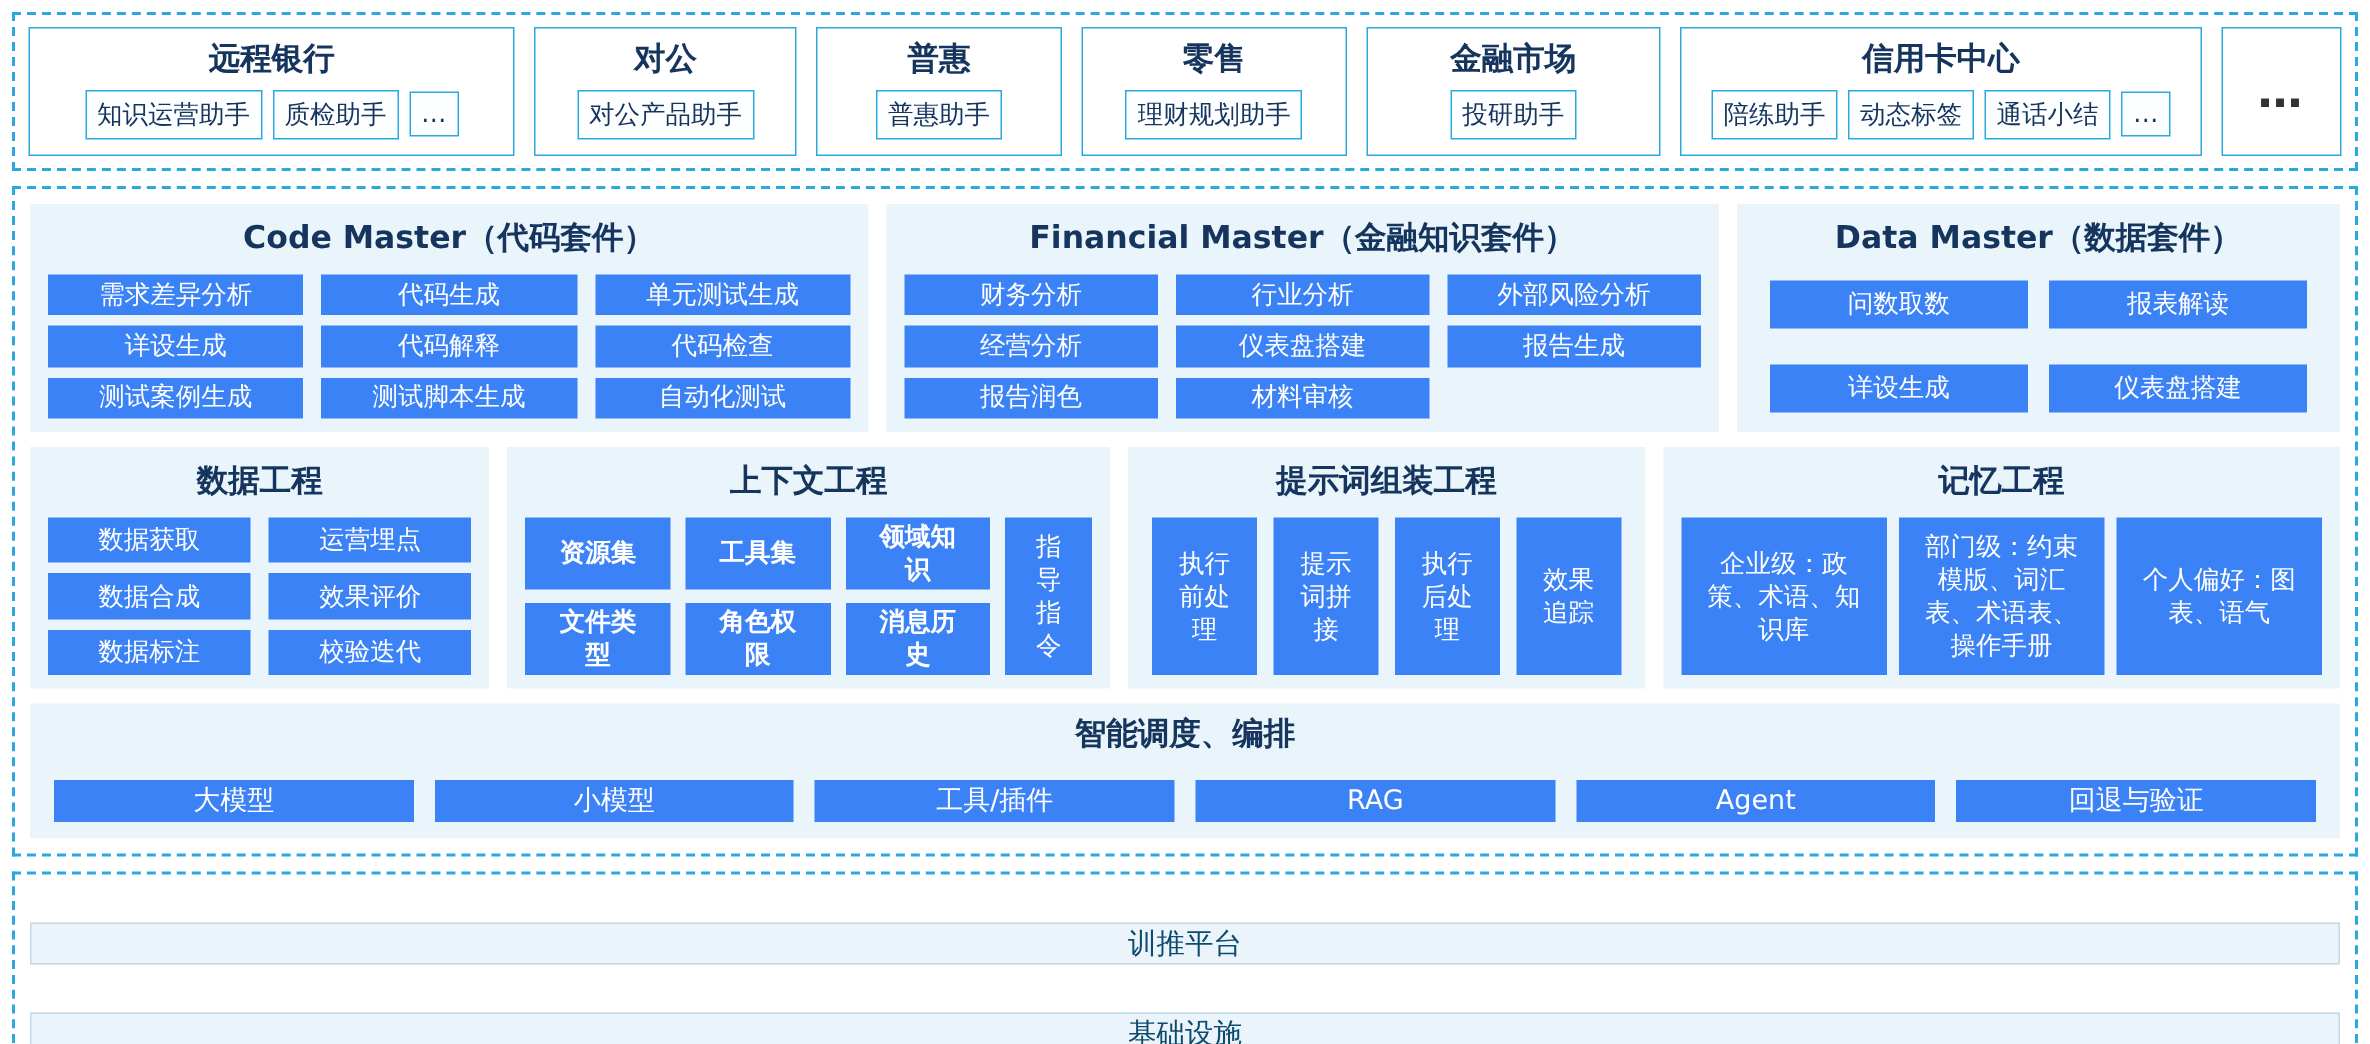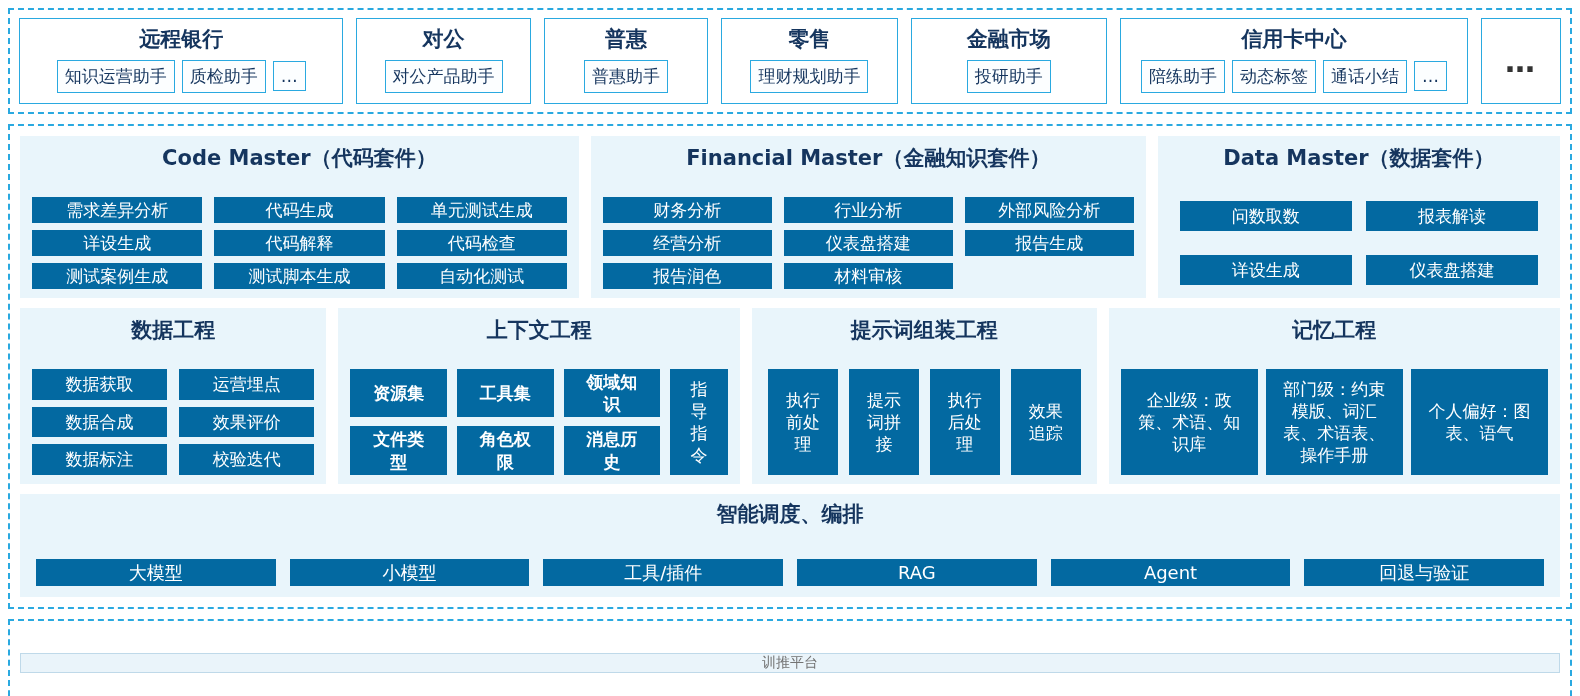--- a/index.html
+++ b/index.html
@@ -19,43 +19,43 @@
   .chip-row { display: flex; gap: 7px; justify-content: center; align-items: center; flex: 1; }
   .chip { border: 1px solid #2aa9e0; background: #fcfeff; font-size: 17px; padding: 4px 7px; white-space: nowrap; color: #15355e; }
   .more-box { border: 1px solid #2aa9e0; display: flex; align-items: center; justify-content: center;
               font-size: 30px; font-weight: 700; color: #333; letter-spacing: 2px; }
 
   
   .mid-section { flex: 1; display: flex; flex-direction: column; gap: 10px; padding: 10px; }
   .row1 { flex: 0 0 152px; display: flex; gap: 12px; }
   .row2 { flex: 0 0 150px; display: flex; gap: 12px; }
   .panel { background: #e9f5fb; display: flex; flex-direction: column; padding: 6px 12px 9px; }
-  .panel-title { text-align: center; font-weight: 700; font-size: 21px; color: #15355e; padding: 2px 0 25px; }
+  .panel-title { text-align: center; font-weight: 700; font-size: 21px; color: #15355e; padding: 2px 0 11px; }
   .grid { flex: 1; display: grid; gap: 7px 12px; }
   .grid3 { grid-template-columns: repeat(3, 1fr); }
   .grid2 { grid-template-columns: repeat(2, 1fr); }
-  .btn { background: #0369a1; color: #ffffff; font-size: 17px; display: flex; align-items: center;
+  .btn { background: #3b82f6; color: #ffffff; font-size: 17px; display: flex; align-items: center;
          justify-content: center; text-align: center; line-height: 1.3; padding: 2px 15px; }
   .data-master .grid { gap: 24px 14px; padding: 4px 10px; }
 
   .ctx-body { flex: 1; display: flex; gap: 10px; }
   .ctx-grid { flex: 1; display: grid; grid-template-columns: repeat(3, 1fr); gap: 9px 10px; font-weight: bold; }
   .tall { width: 58px; }
   .prompt-grid { flex: 1; display: grid; grid-template-columns: repeat(4, 1fr); gap: 11px; padding: 0 4px; }
   .mem-stack { flex: 1; display: flex; gap: 8px; }
   .mem-stack .btn { flex: 1; }
 
   .row3 { flex: 1; background: #e9f5fb; display: flex; flex-direction: column; padding: 4px 16px 11px; }
   .orch-row { flex: 1; display: flex; gap: 14px; margin-top: 6px; }
   .orch-row .btn { flex: 1; font-size: 18px; }
 
   
   .bottom-section { flex: 0 0 110px; display: flex; flex-direction: column; gap: 10px; padding: 10px; }
   .bar { flex: 1; background: #eaf4fa; border: 1px solid #bfd9e9; display: flex; align-items: center;
-         justify-content: center; font-size: 14px; color: #737373; margin-top: 22px; }
+         justify-content: center; font-size: 19px; color: #0c4a6e; margin-top: 22px; }
 </style>
 </head>
 <body>
 
 <div class="page">
 
   <div class="top-section dashed">
 
     <div class="group" style="flex:1 1 320px">
       <div class="group-title">远程银行</div>

